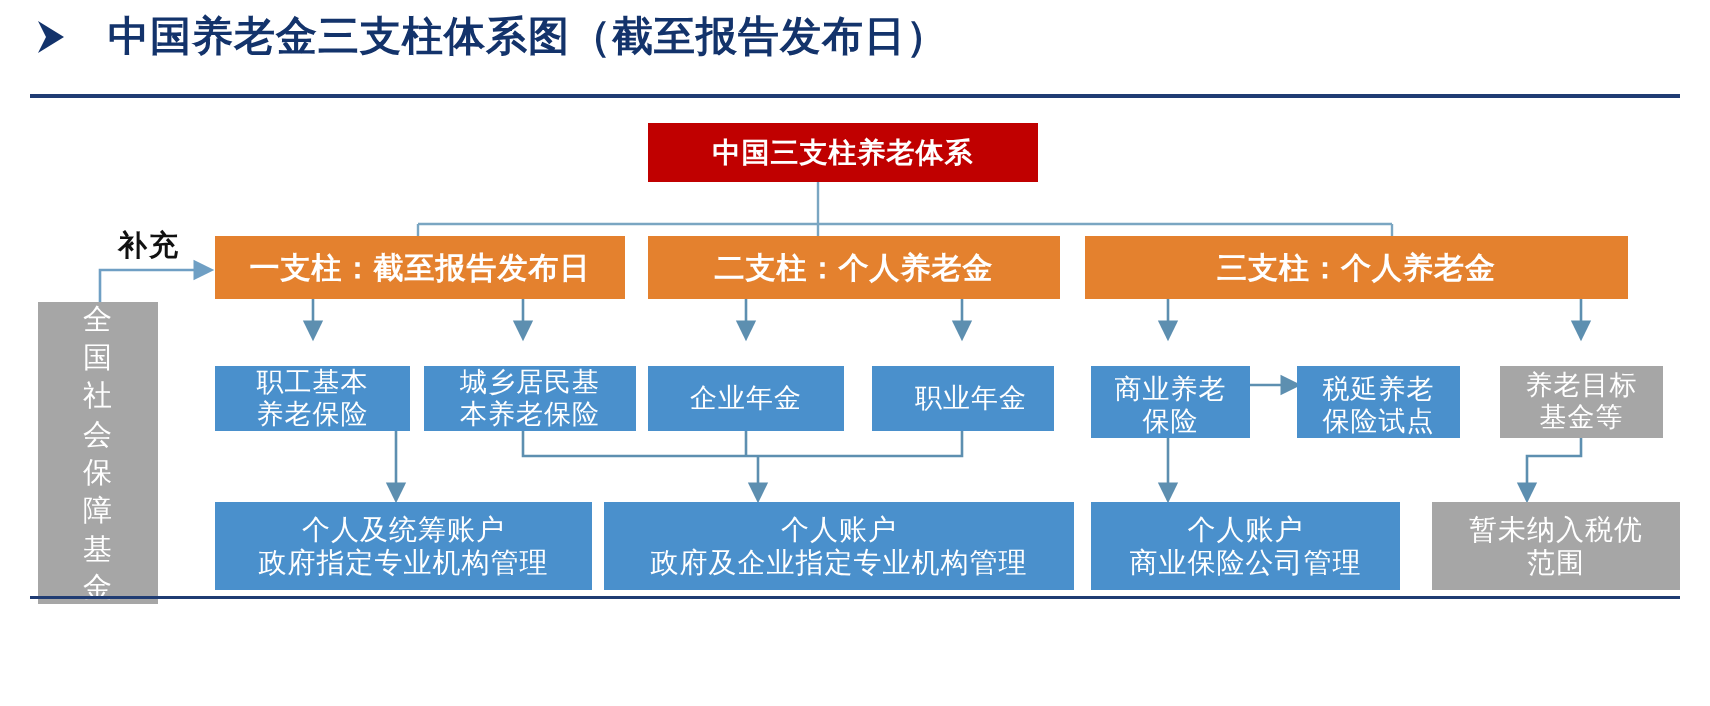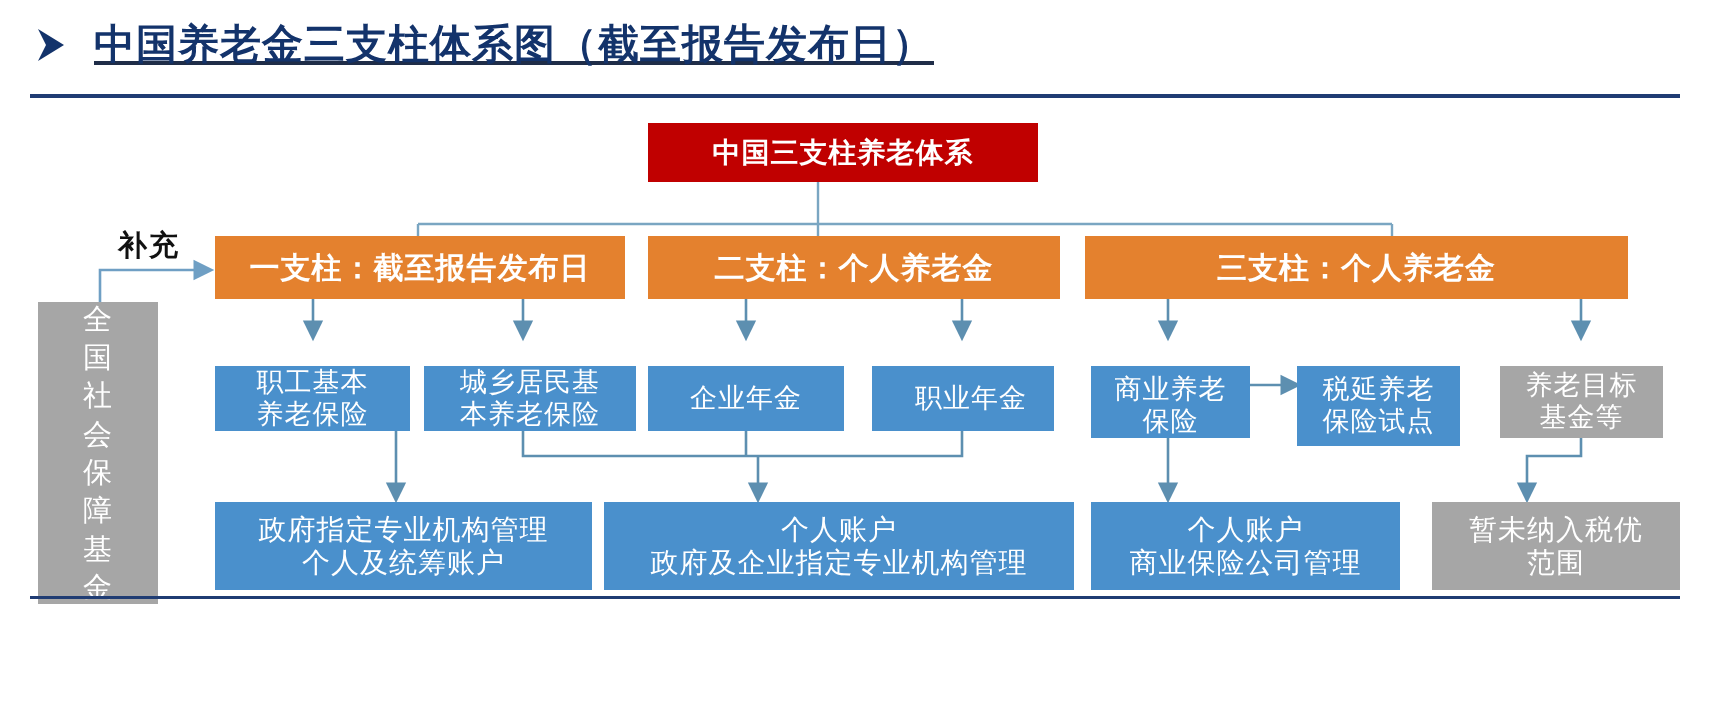--- a/index.html
+++ b/index.html
@@ -4,21 +4,21 @@
 <style>
   html,body{margin:0;padding:0;background:#ffffff;}
   body{
     width:1710px;height:706px;position:relative;overflow:hidden;
     font-family:"Liberation Serif","DejaVu Serif",serif;
     color:#1f2d48;
   }
   #stage{position:absolute;left:0;top:0;width:1710px;height:706px;}
 
   
-  .title-row{position:absolute;left:34px;top:24px;display:flex;align-items:center;gap:26px;text-decoration:underline;}
+  .title-row{position:absolute;left:34px;top:16px;display:flex;align-items:center;gap:40px;}
   .bullet-arrow{width:34px;height:40px;flex:0 0 auto;}
   .title-text{
     font-size:41px;font-weight:700;letter-spacing:1px;color:#13336b;
     white-space:nowrap;line-height:1;
   }
   .title-rule{
     position:absolute;left:30px;top:94px;width:1650px;height:4px;
     background:#1f3c73;
   }
   .footer-rule{
@@ -181,37 +181,37 @@
     <span class="lines">
       <span>职业年金</span>
     </span>
   </div>
   <div class="box leaf-blue" style="left:1091px;top:366px;width:159px;height:72px;align-items:flex-end;">
     <span class="lines">
       <span>商业养老</span>
       <span>保险</span>
     </span>
   </div>
-  <div class="box leaf-blue" style="left:1297px;top:366px;width:163px;height:80px;">
+  <div class="box leaf-blue" style="left:1297px;top:366px;width:163px;height:72px;align-items:flex-end;">
     <span class="lines">
       <span>税延养老</span>
       <span>保险试点</span>
     </span>
   </div>
   <div class="box leaf-gray" style="left:1500px;top:366px;width:163px;height:72px;">
     <span class="lines">
       <span>养老目标</span>
       <span>基金等</span>
     </span>
   </div>
 
   <div class="box account-box" style="left:215px;top:502px;width:377px;height:88px;">
     <span class="lines">
+      <span>个人及统筹账户</span>
       <span>政府指定专业机构管理</span>
-      <span>个人及统筹账户</span>
     </span>
   </div>
   <div class="box account-box" style="left:604px;top:502px;width:470px;height:88px;">
     <span class="lines">
       <span>个人账户</span>
       <span>政府及企业指定专业机构管理</span>
     </span>
   </div>
   <div class="box account-box" style="left:1091px;top:502px;width:309px;height:88px;">
     <span class="lines">

